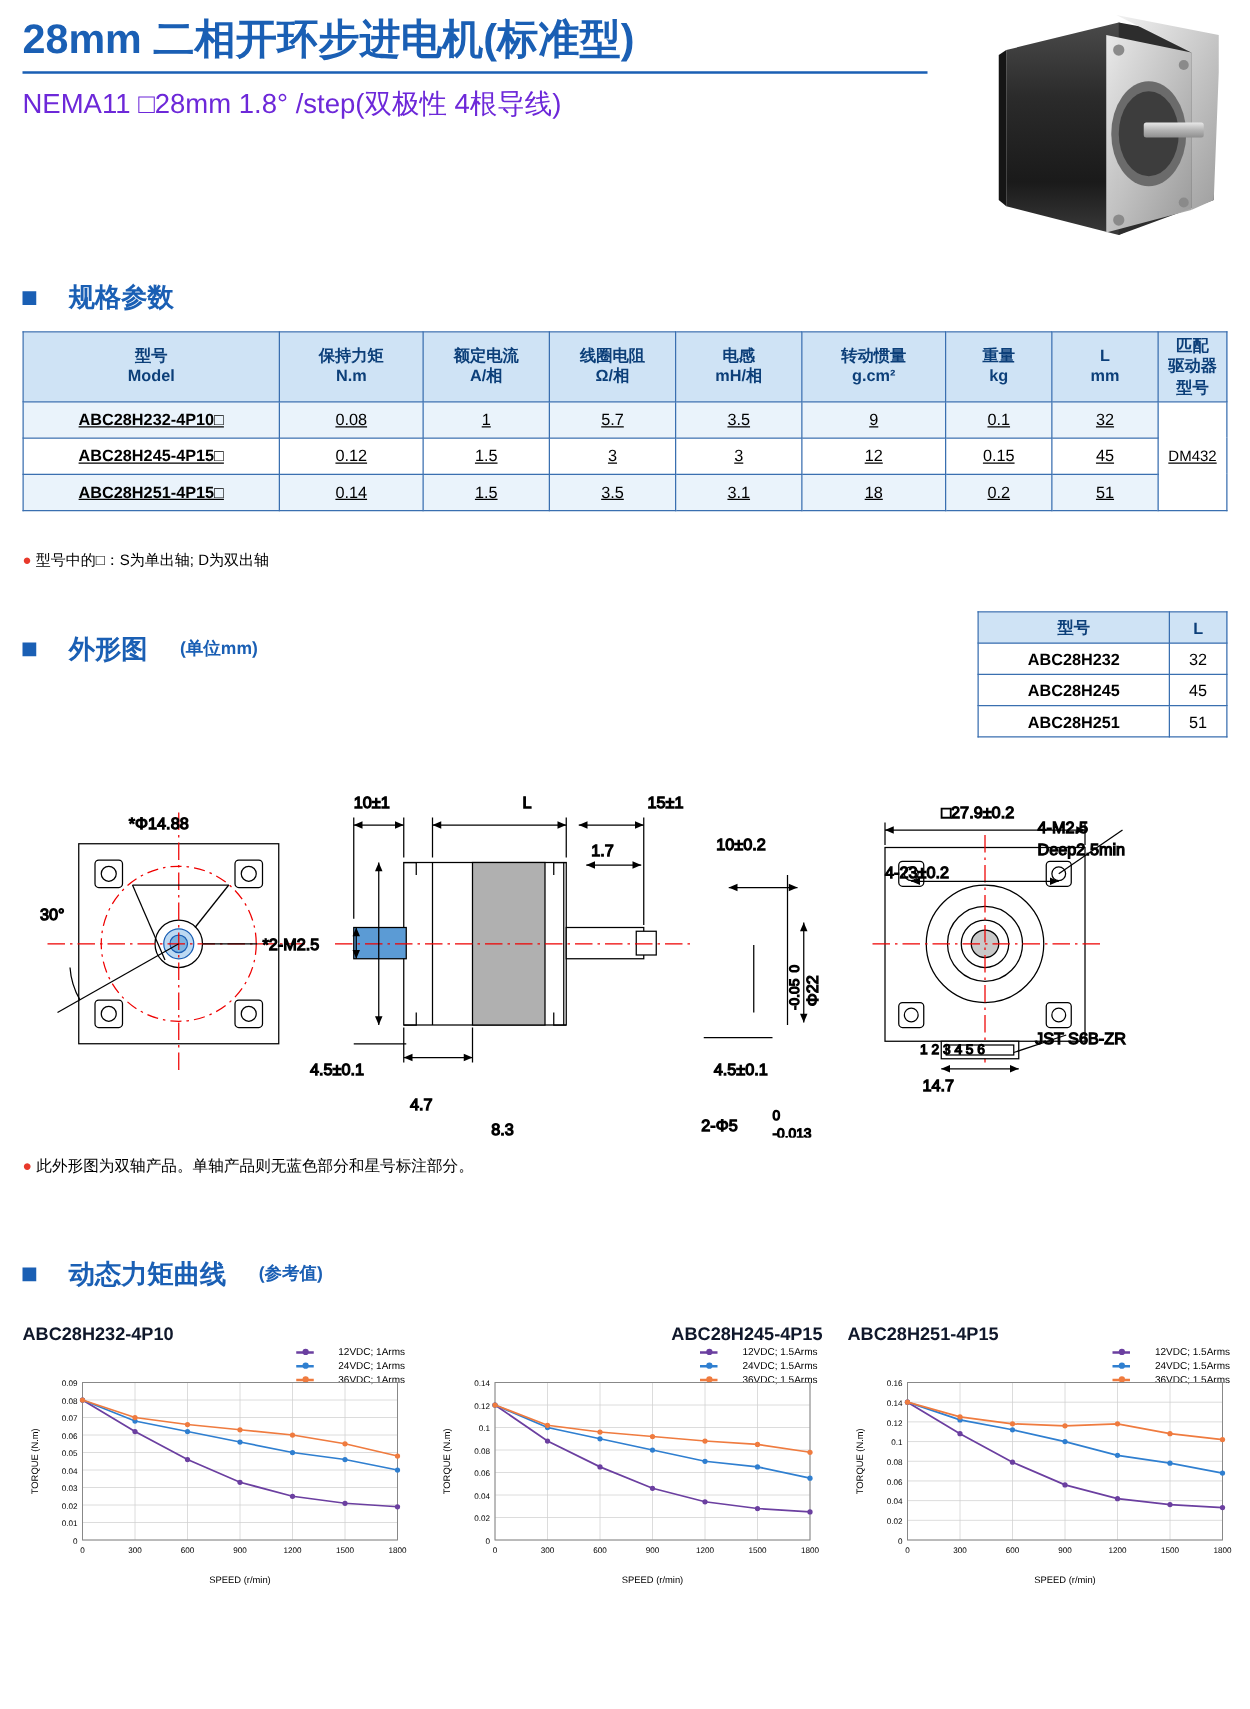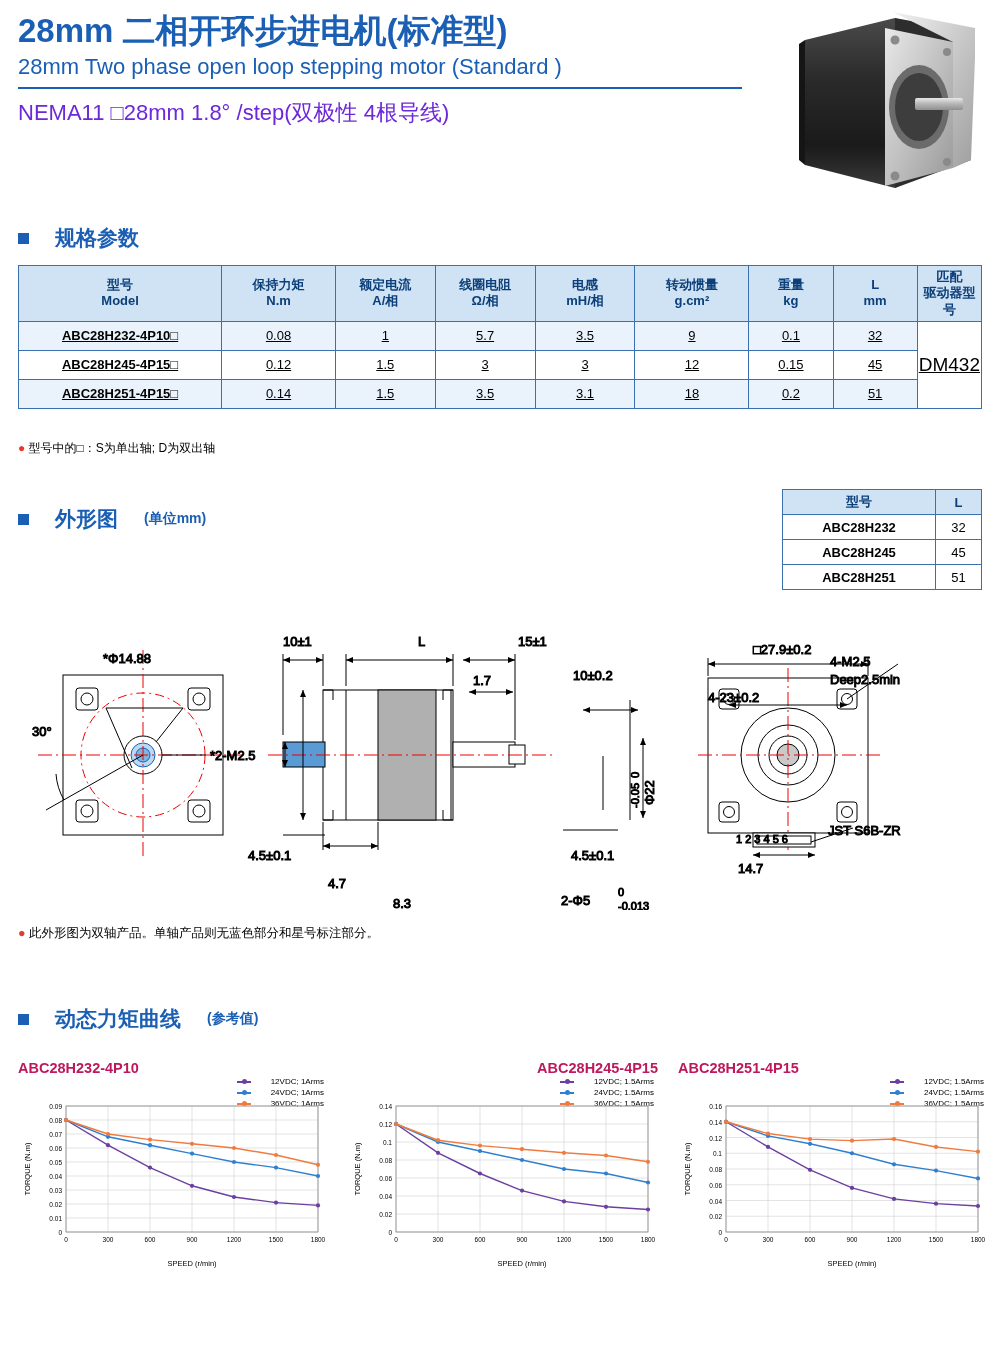--- a/index.html
+++ b/index.html
@@ -25,21 +25,21 @@
   .sec .t{font-size:21px;font-weight:bold;color:#1a5fb4;}
   .sec .sub{font-size:14px;font-weight:bold;color:#1a5fb4;}
 
   
   table.spec{position:absolute;left:18px;top:265px;width:964px;border-collapse:collapse;}
   table.spec th,table.spec td{border:1px solid #3a6fb0;text-align:center;font-size:13px;}
   table.spec thead th{background:#cfe3f5;color:#0c3f79;font-weight:bold;padding:3px 2px;line-height:1.25;}
   table.spec tbody td{height:26px;background:#eaf3fb;text-decoration:underline;}
   table.spec tbody tr:nth-child(even) td{background:#ffffff;}
   table.spec tbody td.model{font-weight:bold;text-align:center;}
-  table.spec td.drv{background:#ffffff !important;font-size:19px;}
+  table.spec td.drv{background:#ffffff !important;font-size:12px;}
 
   .note-dot{position:absolute;font-size:12px;color:#e8392b;}
   .note-dot b{color:#000;font-weight:normal;}
 
   
   table.ltab{position:absolute;right:18px;top:489px;width:200px;border-collapse:collapse;}
   table.ltab th,table.ltab td{border:1px solid #3a6fb0;font-size:13px;text-align:center;height:22px;}
   table.ltab th{background:#cfe3f5;color:#0c3f79;font-weight:bold;}
   table.ltab td.m{font-weight:bold;background:#fff;}
   table.ltab td.v{background:#fff;}
@@ -48,41 +48,40 @@
   .draw{position:absolute;left:18px;top:560px;width:964px;height:350px;}
   .dim{font-size:13px;fill:#000;font-family:"Liberation Sans",sans-serif;}
   .dimS{font-size:11px;fill:#000;font-family:"Liberation Sans",sans-serif;}
 
   .foot-note{position:absolute;left:18px;top:925px;font-size:12.5px;color:#e8392b;}
   .foot-note b{color:#000;font-weight:normal;}
 
   
   .charts{position:absolute;left:18px;top:1060px;width:964px;height:220px;}
   .chart{position:absolute;top:0;width:310px;height:220px;}
-  .chart .ttl{font-size:14.5px;font-weight:bold;color:#be185d;margin-bottom:14px;}
+  .chart .ttl{font-size:14.5px;font-weight:bold;color:#0f172a;margin-bottom:14px;}
   .legend{position:absolute;right:4px;top:16px;font-size:8px;line-height:11px;}
   .legend div{display:flex;align-items:center;gap:20px;white-space:nowrap;}
   .legend i{width:14px;height:2px;display:inline-block;position:relative;}
   .legend i::after{content:"";position:absolute;left:5px;top:-2px;width:5px;height:5px;border-radius:50%;background:inherit;}
 
   
   .attn{position:absolute;left:18px;top:1300px;width:964px;display:flex;align-items:flex-start;gap:10px;}
   .attn .box{border:2px solid #e8392b;color:#e8392b;font-size:14px;font-weight:bold;padding:4px 6px;white-space:nowrap;}
   .attn ul{margin:0;padding:0;list-style:none;font-size:12.5px;line-height:1.55;}
   .attn li{position:relative;padding-left:14px;}
   .attn li::before{content:"";position:absolute;left:0;top:6px;width:6px;height:6px;border-radius:50%;background:#1a5fb4;}
 </style>
 </head>
 <body>
 
 <div class="page">
 
   <div class="hdr">
     <h1>28mm 二相开环步进电机(标准型)</h1>
-    <h2>28mm Two phase open loop stepping motor (Standard )</h2>
     <div class="rule"></div>
     <h3>NEMA11  □28mm   1.8° /step(双极性 4根导线)</h3>
   </div>
 
   <svg class="motor-photo" viewBox="0 0 215 195">
     <defs>
       <linearGradient id="gBody" x1="0" y1="0" x2="0" y2="1">
         <stop offset="0" stop-color="#4a4a4a"></stop>
           <stop offset="0.35" stop-color="#2b2b2b"></stop>
         <stop offset="0.75" stop-color="#1a1a1a"></stop>

